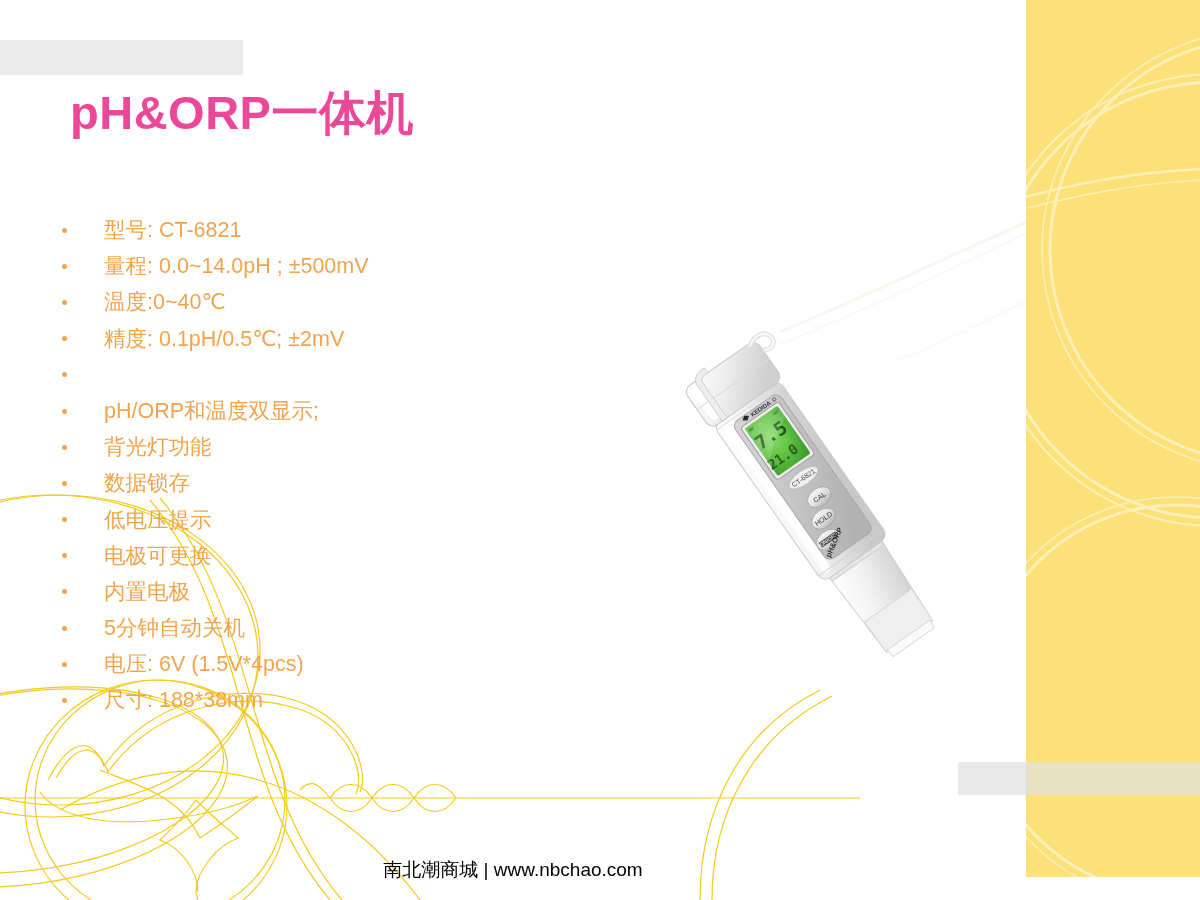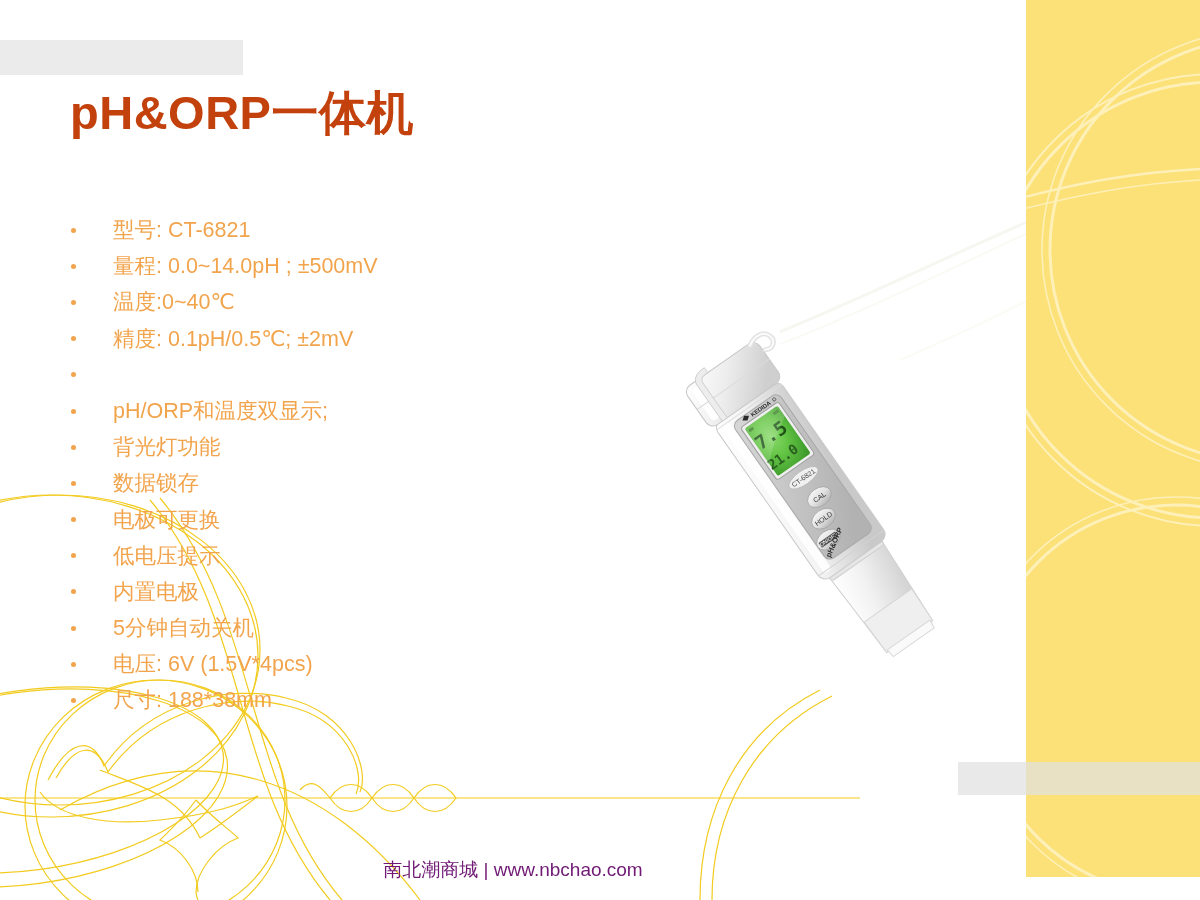--- a/index.html
+++ b/index.html
@@ -70,29 +70,29 @@
     background: rgba(225,225,225,0.72);
   }
 
   
   .title {
     position: absolute;
     left: 70px;
     top: 82px;
     font-size: 47px;
     font-weight: bold;
-    color: #c2410c;
+    color: #ec4899;
     letter-spacing: 0.5px;
     white-space: nowrap;
   }
 
   
   .bullets {
     position: absolute;
-    left: 65px;
+    left: 56px;
     top: 212px;
     width: 620px;
   }
   .bullet-row {
     position: relative;
     height: 36.2px;
     line-height: 36.2px;
     color: #f2a44c;
     font-size: 21.5px;
     white-space: nowrap;
@@ -124,21 +124,21 @@
   }
 
   
   .footer {
     position: absolute;
     left: 0;
     top: 857px;
     width: 1026px;
     text-align: center;
     font-size: 19px;
-    color: #701a75;
+    color: #000000;
   }
 
   
   .device {
     position: absolute;
     left: 620px;
     top: 330px;
     width: 390px;
     height: 360px;
   }
@@ -236,25 +236,25 @@
     <div class="bullet-row">
       <span class="bullet-dot"></span>
       <span class="bullet-text">背光灯功能</span>
     </div>
     <div class="bullet-row">
       <span class="bullet-dot"></span>
       <span class="bullet-text">数据锁存</span>
     </div>
     <div class="bullet-row">
       <span class="bullet-dot"></span>
+      <span class="bullet-text">低电压提示</span>
+    </div>
+    <div class="bullet-row">
+      <span class="bullet-dot"></span>
       <span class="bullet-text">电极可更换</span>
-    </div>
-    <div class="bullet-row">
-      <span class="bullet-dot"></span>
-      <span class="bullet-text">低电压提示</span>
     </div>
     <div class="bullet-row">
       <span class="bullet-dot"></span>
       <span class="bullet-text">内置电极</span>
     </div>
     <div class="bullet-row">
       <span class="bullet-dot"></span>
       <span class="bullet-text">5分钟自动关机</span>
     </div>
     <div class="bullet-row">

